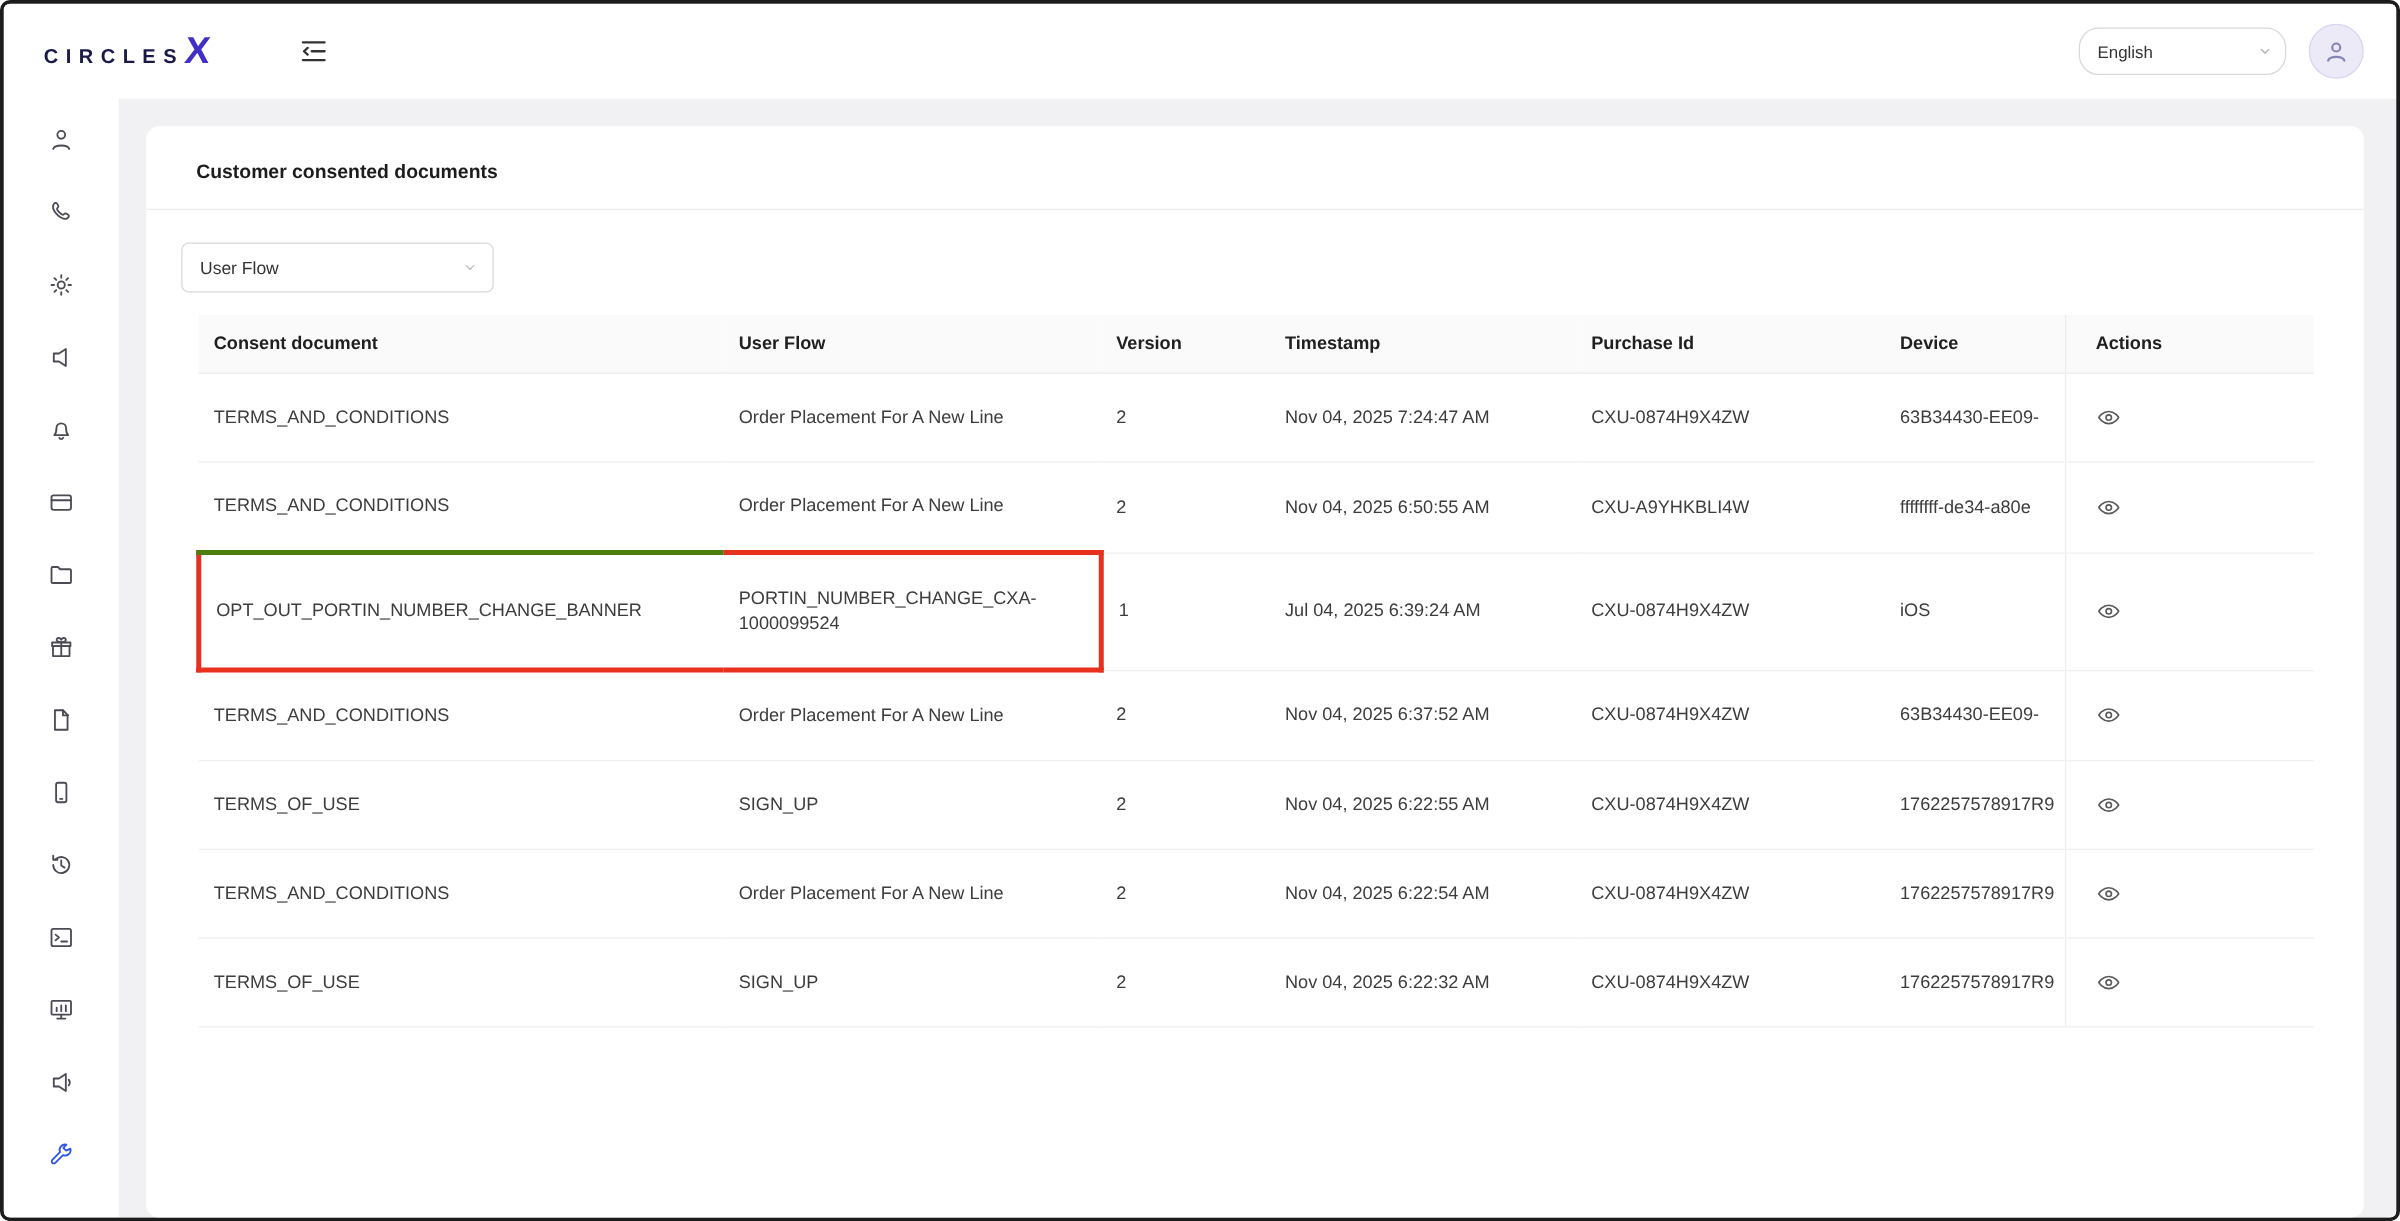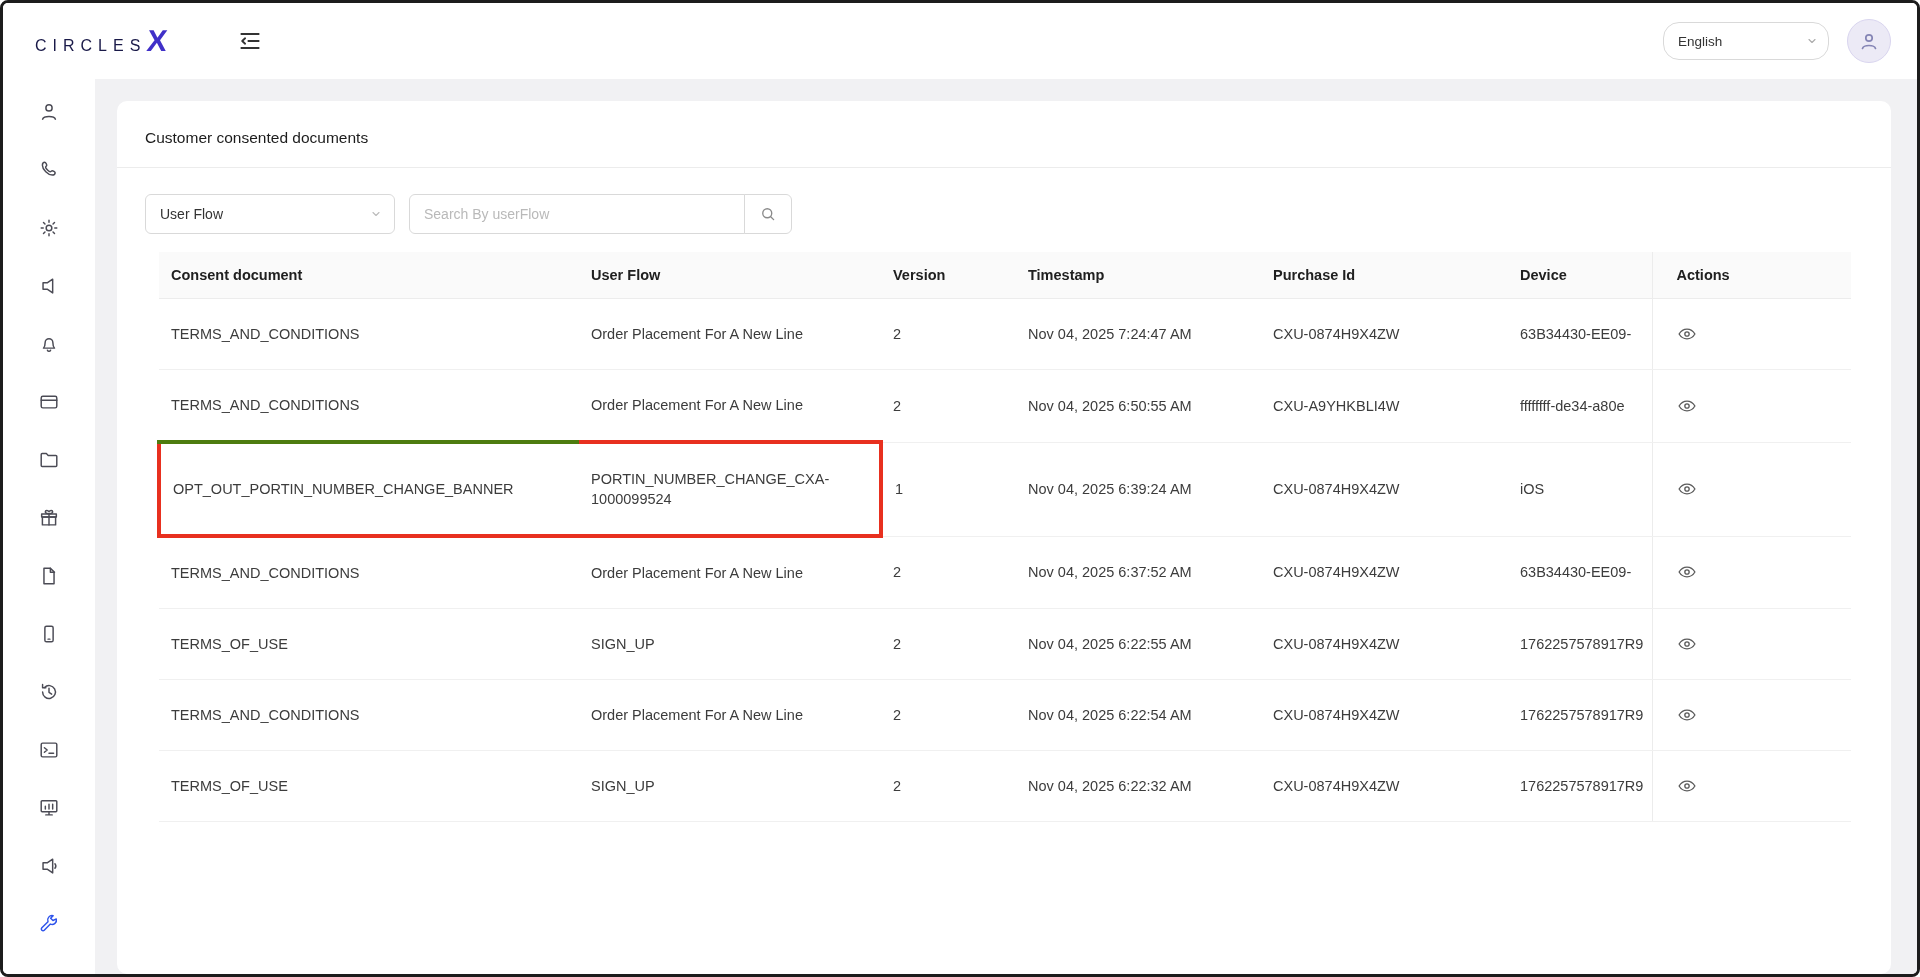--- a/index.html
+++ b/index.html
@@ -5,39 +5,39 @@
   html,body{margin:0;padding:0;background:#fff;}
   .frame{
     width:1920px;height:977px;box-sizing:border-box;
     border:3px solid #1c1c1c;border-radius:8px;overflow:hidden;
     background:#fff;font-family:"Liberation Sans",sans-serif;
     display:flex;flex-direction:column;
   }
   
   .topbar{height:76px;flex:0 0 76px;display:flex;align-items:center;background:#fff;}
   .logo{margin-left:32px;display:flex;align-items:baseline;cursor:pointer;}
-  .logo-text{font-size:16px;font-weight:400;letter-spacing:6px;color:#191948;}
+  .logo-text{font-size:16px;font-weight:700;letter-spacing:6px;color:#191948;}
   .logo-x{font-size:30px;font-weight:800;color:#4030c8;margin-left:1px;transform:skewX(-6deg);display:inline-block;line-height:1;}
   .collapse-btn{margin-left:66px;background:none;border:none;padding:4px;cursor:pointer;display:flex;}
   .topbar-right{margin-left:auto;display:flex;align-items:center;margin-right:26px;gap:18px;}
   .lang-select{width:140px;height:36px;border:1px solid #d9d9d9;border-radius:16px;background:#fff;
     display:flex;align-items:center;justify-content:space-between;padding:0 10px 0 14px;
     font-size:13.5px;color:#333;cursor:pointer;}
   .avatar{width:42px;height:42px;border-radius:50%;background:#eceaf6;border:1px solid #d9d5ef;
     display:flex;align-items:center;justify-content:center;cursor:pointer;}
   
   .body-row{flex:1;display:flex;min-height:0;}
   .sidebar{width:92px;flex:0 0 92px;background:#fff;display:flex;flex-direction:column;
     align-items:center;padding-top:20px;gap:32px;}
   .side-item{width:26px;height:26px;display:flex;align-items:center;justify-content:center;cursor:pointer;}
   .side-item svg{stroke:#4b4b55;}
   .side-item.active svg{stroke:#2f54eb;}
   .content{flex:1;background:#f1f1f3;padding:22px 26px 0 22px;box-sizing:border-box;min-width:0;}
   .card{background:#fff;border-radius:10px;height:100%;overflow:hidden;box-sizing:border-box;}
-  .card-title{padding:28px 28px 20px;font-weight:400;font-size:15.5px;color:#1c1c1c;border-bottom:1px solid #ececec;}
+  .card-title{padding:28px 40px 20px;font-weight:700;font-size:15.5px;color:#1c1c1c;border-bottom:1px solid #ececec;}
   
   .filters{display:flex;gap:14px;padding:26px 28px 18px;}
   .select{width:250px;height:40px;border:1px solid #d9d9d9;border-radius:6px;background:#fff;box-sizing:border-box;
     display:flex;align-items:center;justify-content:space-between;padding:0 12px 0 14px;
     font-size:14px;color:#333;cursor:pointer;}
   .search{display:flex;}
   .search-input{width:336px;height:40px;box-sizing:border-box;border:1px solid #d9d9d9;
     border-radius:6px 0 0 6px;padding:0 14px;font-size:14px;color:#333;outline:none;
     font-family:"Liberation Sans",sans-serif;}
   .search-input::placeholder{color:#b9b9b9;}
@@ -190,29 +190,20 @@
       <div class="card">
         <div class="card-title">Customer consented documents</div>
 
         <div class="filters">
           <div class="select">
             <span>User Flow</span>
             <svg width="12" height="12" viewBox="0 0 24 24" fill="none" stroke="#bbb" stroke-width="2.2" stroke-linecap="round" stroke-linejoin="round">
                 <path d="M6 9l6 6 6-6"></path>
               </svg>
           </div>
-          <div class="search">
-            <input class="search-input" type="text" placeholder="Search By userFlow" style="">
-            <button class="search-btn">
-              <svg width="18" height="18" viewBox="0 0 24 24" fill="none" stroke="#8a8a8a" stroke-width="1.8" stroke-linecap="round" stroke-linejoin="round">
-                  <circle cx="11" cy="11" r="6"></circle>
-                  <path d="M15.6 15.6L19.5 19.5"></path>
-                </svg>
-            </button>
-          </div>
         </div>
 
         <div class="table-wrap">
           <table>
             <colgroup>
               <col style="width:420px">
                 <col style="width:302px">
                 <col style="width:135px">
                 <col style="width:245px">
                 <col style="width:247px">
@@ -260,21 +251,21 @@
                         <path d="M2.5 12S6 6.2 12 6.2 21.5 12 21.5 12 18 17.8 12 17.8 2.5 12 2.5 12z"></path>
                         <circle cx="12" cy="12" r="2.6"></circle>
                       </svg>
                     </button>
                   </td>
               </tr>
               <tr class="highlighted">
                 <td>OPT_OUT_PORTIN_NUMBER_CHANGE_BANNER</td>
                 <td>PORTIN_NUMBER_CHANGE_CXA-1000099524</td>
                 <td>1</td>
-                <td>Nov 04, 2025 6:39:24 AM</td>
+                <td>Jul 04, 2025 6:39:24 AM</td>
                 <td>CXU-0874H9X4ZW</td>
                 <td class="col-device">iOS</td>
                 <td class="col-actions">
                     <button class="eye-btn">
                       <svg width="20" height="20" viewBox="0 0 24 24" fill="none" stroke="#5a5a5a" stroke-width="1.6" stroke-linecap="round" stroke-linejoin="round">
                         <path d="M2.5 12S6 6.2 12 6.2 21.5 12 21.5 12 18 17.8 12 17.8 2.5 12 2.5 12z"></path>
                         <circle cx="12" cy="12" r="2.6"></circle>
                       </svg>
                     </button>
                   </td>

